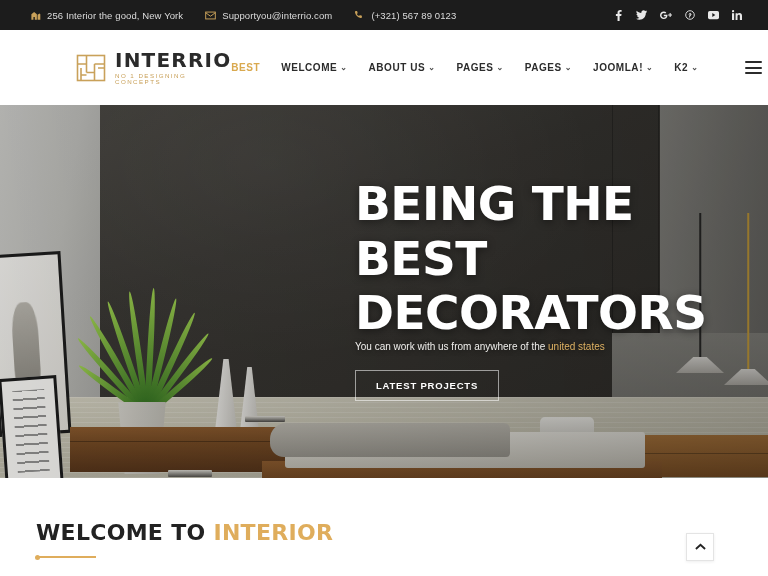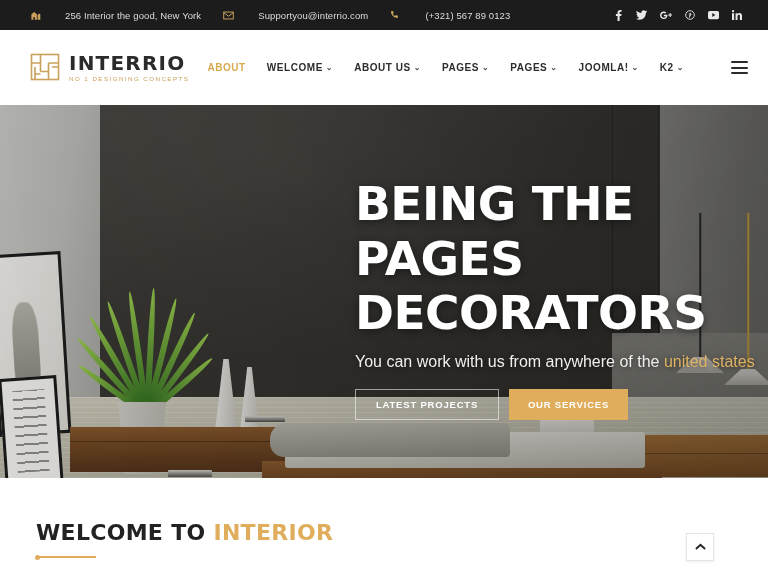--- a/index.html
+++ b/index.html
@@ -13,35 +13,36 @@
   
   .topbar {
     height: 30px;
     background: #1c1c1c;
     display: flex;
     align-items: center;
     padding: 0 14px 0 30px;
     position: relative;
   }
   .tb-group { display: flex; align-items: center; gap: 22px; }
-  .tb-item { display: flex; align-items: center; gap: 24px; }
+  .tb-item { display: flex; align-items: center; gap: 6px; }
   .tb-icon { color: #c9a15a; display: flex; align-items: center; }
   .tb-icon svg { display: block; }
   .tb-text { color: #dcdcdc; font-size: 9.5px; letter-spacing: .1px; white-space: nowrap; }
   .tb-social { margin-left: auto; display: flex; align-items: center; gap: 13px; padding-right: 12px; }
   .tb-social span { color: #e8e8e8; display: flex; align-items: center; cursor: pointer; }
   .tb-social svg { display: block; }
 
   
   .header {
     height: 75px;
     background: #ffffff;
     display: flex;
     align-items: center;
     padding: 0 20px 0 30px;
+    margin-left: 46px;
   }
   .logo { display: flex; align-items: center; gap: 9px; }
   .logo-mark { width: 30px; height: 28px; position: relative; flex: none; }
   .logo-text { line-height: 1; }
   .logo-name {
     font-size: 20px; font-weight: 700; color: #2b2b2b;
     letter-spacing: 1.2px; font-family: "DejaVu Sans", sans-serif;
   }
   .logo-tag {
     font-size: 6.2px; color: #c9a15a; letter-spacing: 1.45px;
@@ -149,21 +150,21 @@
                background: linear-gradient(90deg, rgba(0,0,0,.12) 0%, rgba(0,0,0,.18) 38%, rgba(0,0,0,.30) 100%); }
 
   
   .hero-copy { position:absolute; left:355px; top:0; right:0; height:100%; padding-top:72px; }
   .hero-title {
     color:#ffffff; font-size:47px; font-weight:700; line-height:1.16;
     letter-spacing:-.5px; font-family:"DejaVu Sans", sans-serif;
     text-shadow:0 2px 9px rgba(0,0,0,.45);
   }
   .hero-sub {
-    margin-top:12px; color:#f0efec; font-size:16px; font-weight:500;
+    margin-top:0; color:#f0efec; font-size:10px; font-weight:500;
     text-shadow:0 1px 5px rgba(0,0,0,.5);
   }
   .hero-sub .accent { color:#dfb263; }
   .hero-btns { margin-top:18px; display:flex; }
   .btn {
     font-size:9.5px; font-weight:700; letter-spacing:.8px; color:#ffffff;
     display:flex; align-items:center; justify-content:center; cursor:pointer;
     text-align:center;
   }
   .btn-ghost { width:144px; height:31px; border:1px solid rgba(255,255,255,.55); background:transparent; }
@@ -274,21 +275,21 @@
       </svg>
     </span>
     <span class="logo-text">
       <span class="logo-name" style="display:block">INTERRIO</span>
       <span class="logo-tag" style="display:block">NO 1 DESIGNING CONCEPTS</span>
     </span>
   </div>
 
   <div class="nav">
     <div class="nav-item active">
-      <span>ABOUT</span>
+      <span>BEST</span>
     </div>
     <div class="nav-item">
       <span>WELCOME</span>
       <span class="chev">⌄</span>
     </div>
     <div class="nav-item">
       <span>ABOUT US</span>
       <span class="chev">⌄</span>
     </div>
     <div class="nav-item">
@@ -366,29 +367,28 @@
     <div class="lamp lamp2">
       <span class="cord gold"></span>
         <span class="shade"></span>
     </div>
 
     <div class="hero-fade"></div>
   </div>
 
   <div class="hero-copy">
     <div class="hero-title">
-      <div>BEING THE PAGES</div>
+      <div>BEING THE BEST</div>
       <div>DECORATORS</div>
     </div>
     <div class="hero-sub">
       <span>You can work with us from anywhere of the </span><span class="accent">united states</span>
     </div>
     <div class="hero-btns">
       <div class="btn btn-ghost">LATEST PROJECTS</div>
-      <div class="btn btn-gold">OUR SERVICES</div>
     </div>
   </div>
 </div>
 
 <div class="welcome">
   <div class="welcome-title">
     <span>WELCOME TO </span><span class="accent">INTERIOR</span>
   </div>
   <div class="welcome-rule"></div>
 </div>

